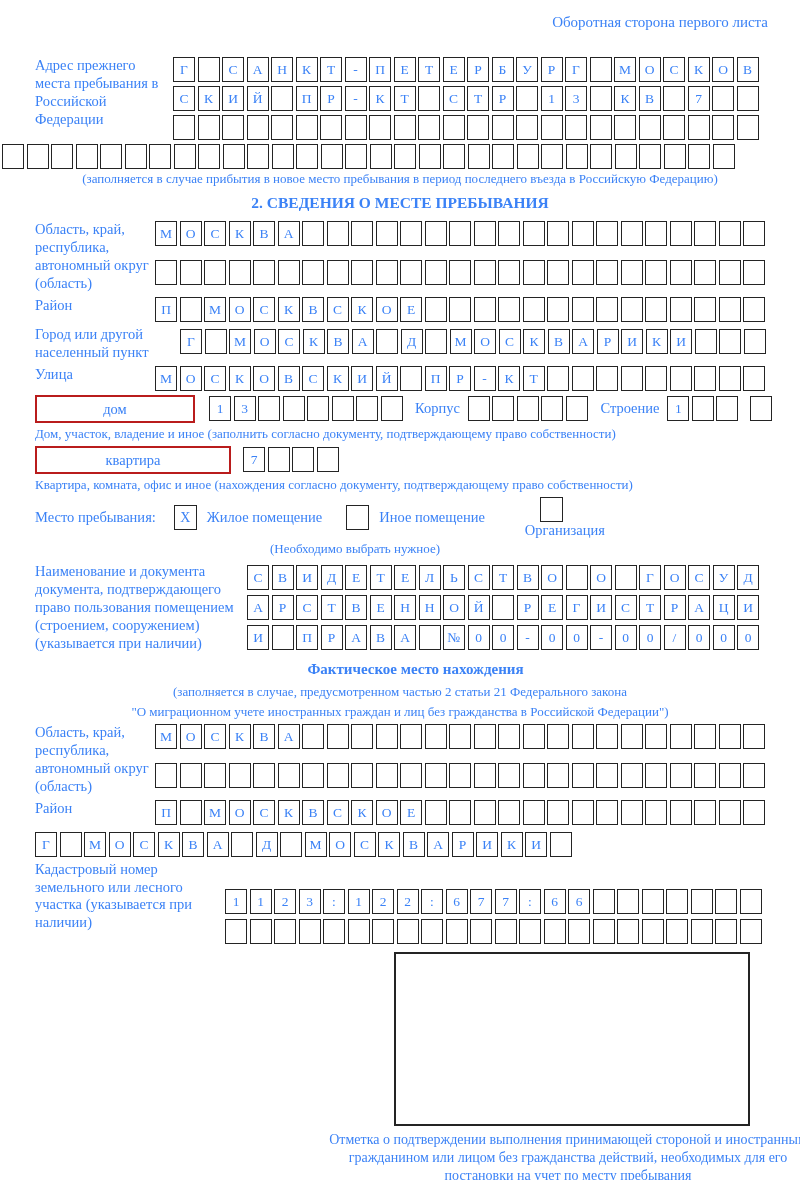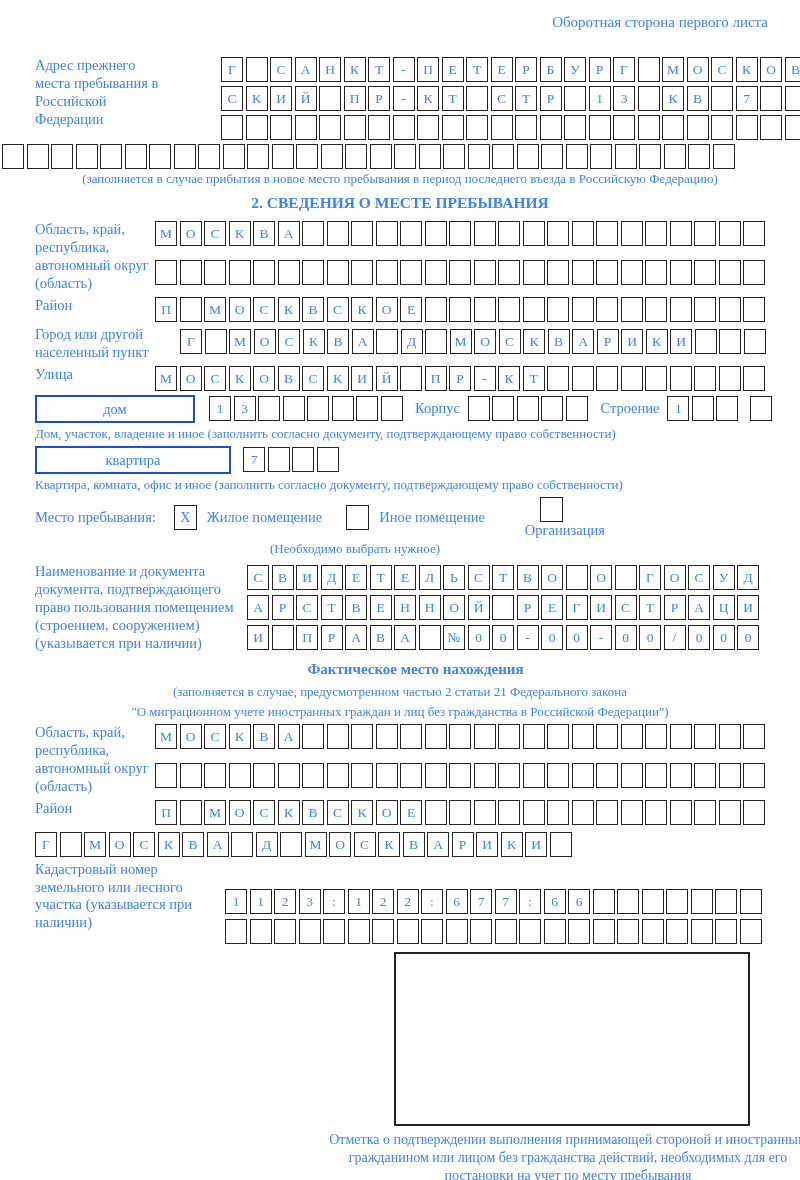--- a/index.html
+++ b/index.html
@@ -13,21 +13,21 @@
   .cellrow{display:flex;flex:none;}
   .cell{width:20px;height:23px;border:1.5px solid #242424;margin-right:2.5px;text-align:center;
         font-size:13.5px;line-height:23px;flex:none;background:#fff;}
   .gap4{margin-bottom:4px;} .gap14{margin-bottom:14px;} .gap5{margin-bottom:5px;}
   .fullrow{margin:2px 0 2px 2px;}
   .caption{font-size:13px;margin:2px 0 4px 35px;}
   .caption.center{text-align:center;margin-left:0;margin-right:0;}
   .section-title{text-align:center;font-weight:bold;font-size:15.5px;margin:7px 0 9px 0;}
   .sub-title{text-align:center;font-weight:bold;font-size:15px;margin:8px 0 6px 0;padding-left:31px;}
   .dom-row,.kv-row{display:flex;align-items:center;margin:2px 0 3px 35px;}
-  .wide-box{border:2px solid #1d4ed8;height:24px;line-height:24px;text-align:center;
+  .wide-box{border:2px solid #b91c1c;height:24px;line-height:24px;text-align:center;
             font-size:14.5px;flex:none;background:#fff;}
   .dom-box{width:156px;margin-right:14px;} .kv-box{width:192px;margin-right:12px;}
   .inline-label{font-size:14.5px;margin:0 8px 0 10px;flex:none;}
   .tail-gap{margin-left:9px;}
   .mesto-row{display:flex;align-items:center;margin:4px 0 2px 35px;font-size:14.5px;}
   .opt{display:flex;align-items:center;margin-left:24px;}
   .checkbox{width:21px;height:23px;border:1.5px solid #242424;text-align:center;line-height:23px;
             font-size:14px;margin-right:10px;flex:none;background:#fff;}
   .mesto-note{font-size:13px;text-align:center;width:640px;margin:2px 0 6px 35px;}
   .doc-rows{padding-top:2px;}
@@ -36,21 +36,21 @@
   .mark-box{width:352px;height:170px;border:2px solid #242424;margin:8px 0 5px 394px;background:#fff;}
   .mark-caption{width:480px;margin-left:328px;text-align:center;font-size:14px;line-height:1.32;}
 </style>
 </head>
 <body>
 
 <div class="page">
 
   <div class="header-note">Оборотная сторона первого листа</div>
 
-  <div class="field" style="margin-top:26px;gap:48px;">
+  <div class="field" style="margin-top:26px;">
     <div class="label lw138">Адрес прежнего места пребывания в Российской Федерации</div>
     <div class="rows">
       <div class="cellrow gap4">
           <span class="cell">Г</span>
           <span class="cell"></span>
           <span class="cell">С</span>
           <span class="cell">А</span>
           <span class="cell">Н</span>
           <span class="cell">К</span>
           <span class="cell">Т</span>
@@ -350,21 +350,21 @@
 
   <div class="kv-row">
     <div class="wide-box kv-box">квартира</div>
     <div class="cellrow">
         <span class="cell">7</span>
         <span class="cell"></span>
         <span class="cell"></span>
         <span class="cell"></span>
       </div>
   </div>
-  <div class="caption">Квартира, комната, офис и иное (заполнить согласно документу, подтверждающему право собственности)</div>
+  <div class="caption">Квартира, комната, офис и иное (нахождения согласно документу, подтверждающему право собственности)</div>
 
   <div class="mesto-row">
     <span>Место пребывания:</span>
     <span class="opt" style="margin-left:18px;">
       <span class="checkbox">X</span>
       <span>Жилое помещение</span>
     </span>
     <span class="opt">
       <span class="checkbox"></span>
       <span>Иное помещение</span>

